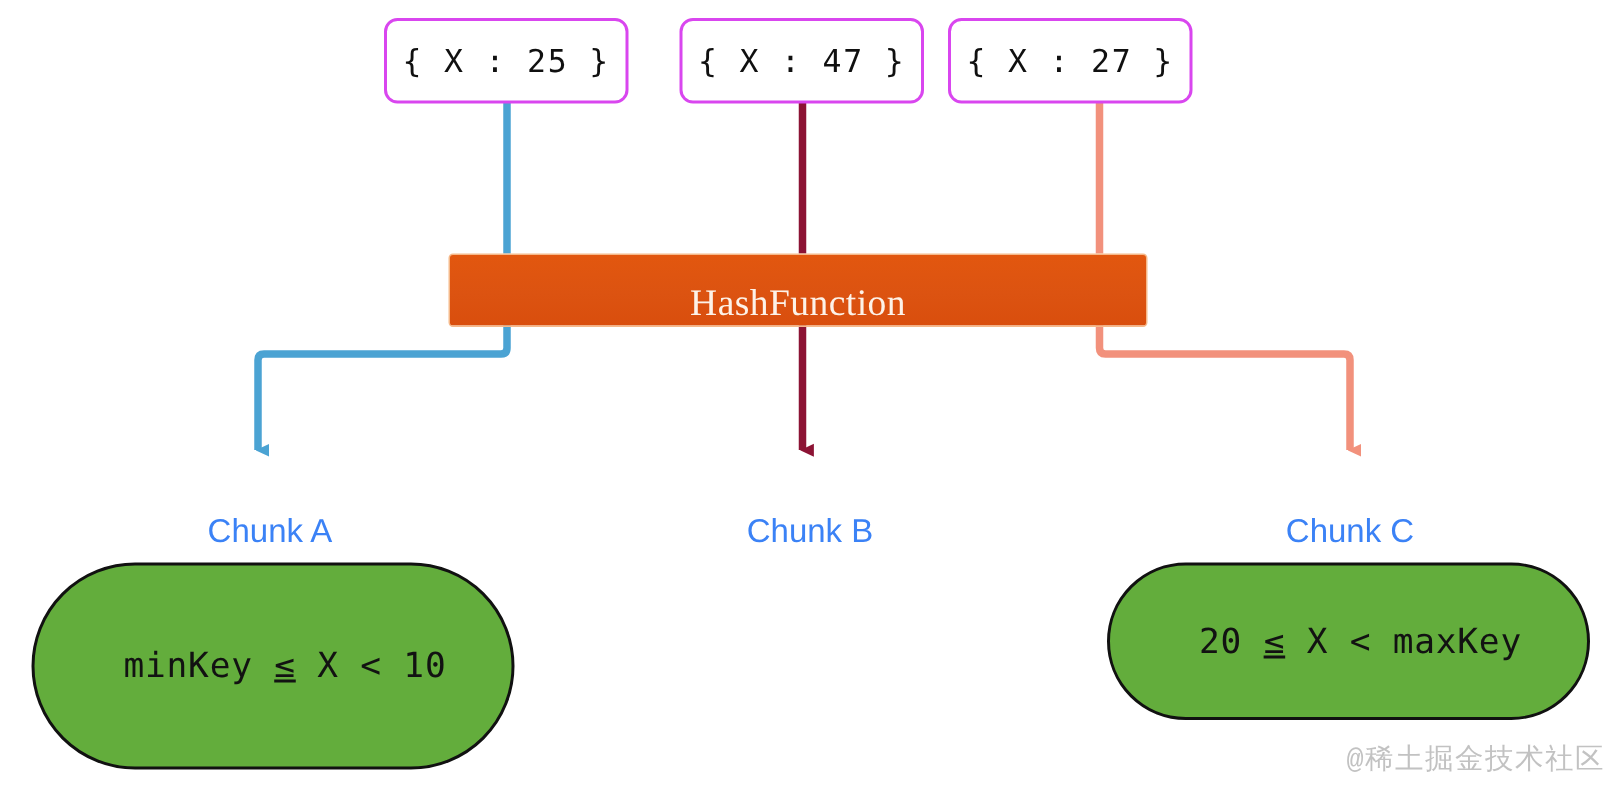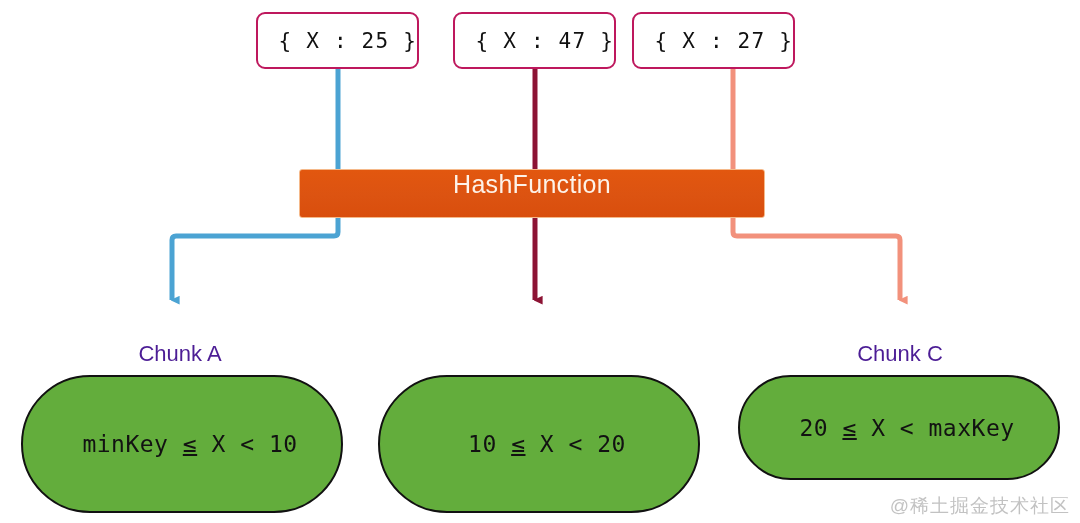--- a/index.html
+++ b/index.html
@@ -23,55 +23,55 @@
     top: 0;
     width: 1080px;
     height: 523px;
     pointer-events: none;
   }
 
   
   .doc-box {
     position: absolute;
     box-sizing: border-box;
-    border: 2px solid #be185d;
+    border: 2px solid #d946ef;
     border-radius: 9px;
     background: #ffffff;
     display: flex;
     align-items: center;
-    justify-content: flex-end;
+    justify-content: center;
     font-family: "DejaVu Sans Mono", monospace;
     font-size: 21px;
     letter-spacing: 1.2px;
     color: #101010;
     z-index: 3;
   }
 
   
   .hash-bar {
     position: absolute;
     box-sizing: border-box;
     background: linear-gradient(180deg, #e2570f 0%, #dc5311 55%, #d94e0d 100%);
     border: 1px solid #f5b98a;
     border-radius: 3px;
     display: flex;
-    align-items: flex-start;
+    align-items: flex-end;
     justify-content: center;
     color: #fdf2e8;
     font-size: 25px;
-    font-family: Liberation Sans, sans-serif;
+    font-family: Liberation Serif, serif;
     letter-spacing: 0.3px;
     z-index: 3;
   }
 
   
   .chunk-label {
     position: absolute;
     text-align: center;
-    color: #4c1d95;
+    color: #3b82f6;
     font-size: 22px;
     font-family: "Liberation Sans", sans-serif;
     z-index: 3;
   }
 
   
   .chunk-pill {
     position: absolute;
     box-sizing: border-box;
     background: #63ad3c;
@@ -91,21 +91,21 @@
     text-underline-offset: 2px;
   }
 
   
   .watermark {
     position: absolute;
     right: 10px;
     bottom: 4px;
     color: rgba(120,120,120,0.45);
     font-size: 19px;
-    font-family: Liberation Sans, sans-serif;
+    font-family: Liberation Mono, monospace;
     letter-spacing: 1px;
     z-index: 5;
     user-select: none;
   }
 </style>
 </head>
 <body>
 
 <div id="canvas">
 
@@ -145,31 +145,31 @@
     <span>{ X : 27 }</span>
   </div>
 
   <div class="hash-bar" style="left:299px; top:169px; width:466px; height:49px;">
     <span>HashFunction</span>
   </div>
 
   <div class="chunk-label" style="left:100px; top:341px; width:160px;">
     <span>Chunk A</span>
   </div>
+  <div class="chunk-label" style="left:460px; top:341px; width:160px;">
+    <span>Chunk B</span>
+  </div>
   <div class="chunk-label" style="left:820px; top:341px; width:160px;">
     <span>Chunk C</span>
   </div>
 
   <div class="chunk-pill" style="left:21px; top:375px; width:322px; height:138px; border-radius:69px;">
     <span class="expr"><span>minKey </span><span class="le">≤</span><span> X &lt; 10</span></span>
   </div>
 
-  <div class="chunk-pill" style="left:378px; top:375px; width:322px; height:138px; border-radius:69px;">
-    <span class="expr"><span>10 </span><span class="le">≤</span><span> X &lt; 20</span></span>
-  </div>
 
   <div class="chunk-pill" style="left:738px; top:375px; width:322px; height:105px; border-radius:69px;">
     <span class="expr"><span>20 </span><span class="le">≤</span><span> X &lt; maxKey</span></span>
   </div>
 
   <div class="watermark">@稀土掘金技术社区</div>
 
 </div>
 
 </body></html>

